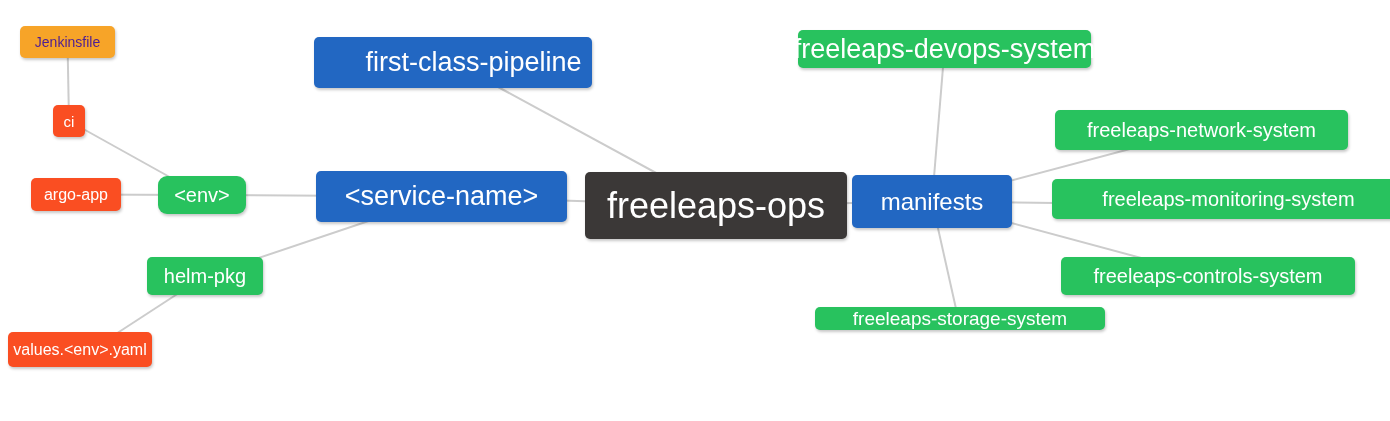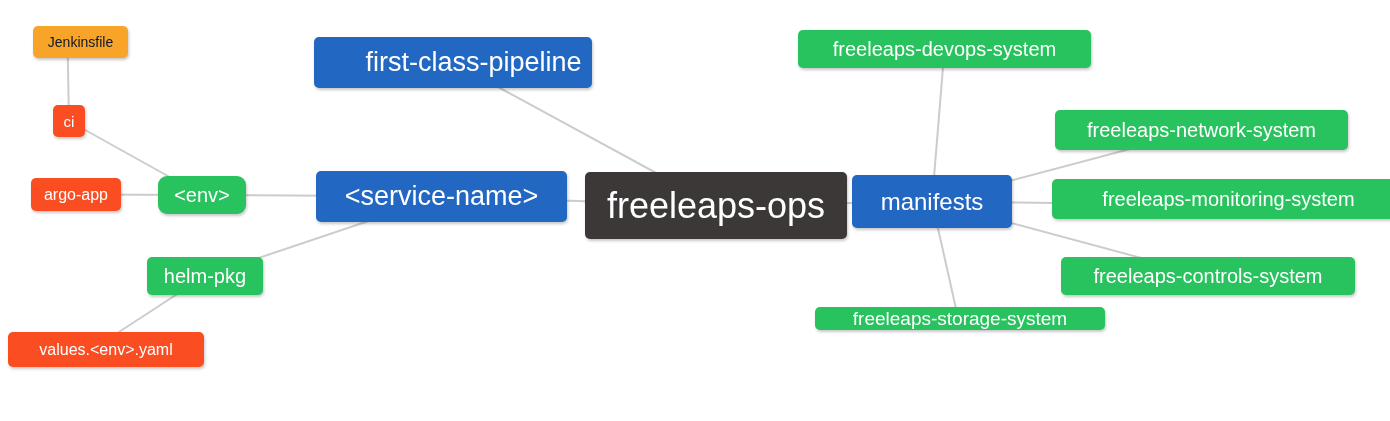--- a/index.html
+++ b/index.html
@@ -82,27 +82,27 @@
       </div>
       <div class="node" style="left: 147px; top: 257px; width: 116px; height: 38px; background: rgb(40, 194, 94); font-size: 20px; color: rgb(255, 255, 255);">
         <span>helm-pkg</span>
       </div>
       <div class="node" style="left: 53px; top: 105px; width: 32px; height: 32px; background: rgb(250, 78, 34); font-size: 15px; color: rgb(255, 255, 255);">
         <span>ci</span>
       </div>
       <div class="node" style="left: 31px; top: 178px; width: 90px; height: 33px; background: rgb(250, 78, 34); font-size: 16px; color: rgb(255, 255, 255);">
         <span>argo-app</span>
       </div>
-      <div class="node" style="left: 20px; top: 26px; width: 95px; height: 32px; background: rgb(247, 164, 40); font-size: 14px; color: #0f172a; margin-left: 13px;">
+      <div class="node" style="left: 20px; top: 26px; width: 95px; height: 32px; background: rgb(247, 164, 40); font-size: 14px; color: #4c1d95;">
         <span>Jenkinsfile</span>
       </div>
-      <div class="node" style="left: 8px; top: 332px; width: 196px; height: 35px; background: rgb(250, 78, 34); font-size: 16px; color: rgb(255, 255, 255);">
+      <div class="node" style="left: 8px; top: 332px; width: 144px; height: 35px; background: rgb(250, 78, 34); font-size: 16px; color: rgb(255, 255, 255);">
         <span>values.&lt;env&gt;.yaml</span>
       </div>
-      <div class="node" style="left: 798px; top: 30px; width: 293px; height: 38px; background: rgb(40, 194, 94); font-size: 20px; color: rgb(255, 255, 255);">
+      <div class="node" style="left: 798px; top: 30px; width: 293px; height: 38px; background: rgb(40, 194, 94); font-size: 27px; color: rgb(255, 255, 255);">
         <span>freeleaps-devops-system</span>
       </div>
       <div class="node" style="left: 1055px; top: 110px; width: 293px; height: 40px; background: rgb(40, 194, 94); font-size: 20px; color: rgb(255, 255, 255);">
         <span>freeleaps-network-system</span>
       </div>
       <div class="node" style="left: 1052px; top: 179px; width: 353px; height: 40px; background: rgb(40, 194, 94); font-size: 20px; color: rgb(255, 255, 255);">
         <span>freeleaps-monitoring-system</span>
       </div>
       <div class="node" style="left: 1061px; top: 257px; width: 294px; height: 38px; background: rgb(40, 194, 94); font-size: 20px; color: rgb(255, 255, 255);">
         <span>freeleaps-controls-system</span>

